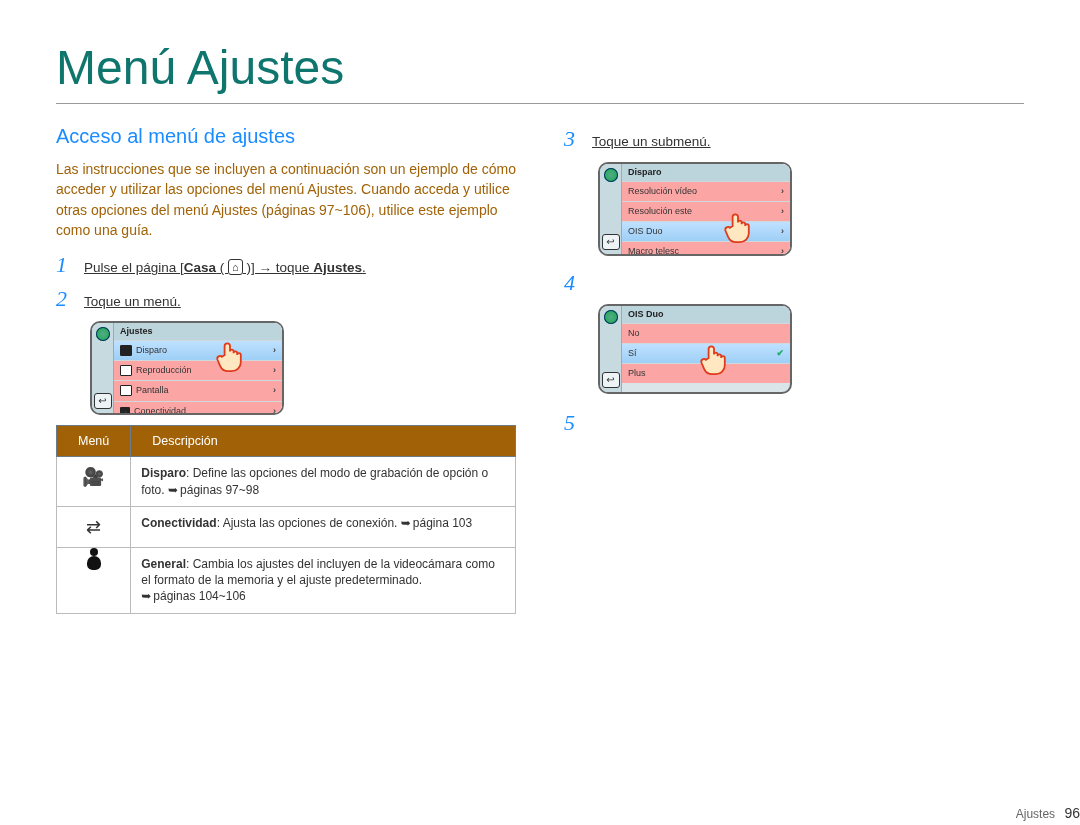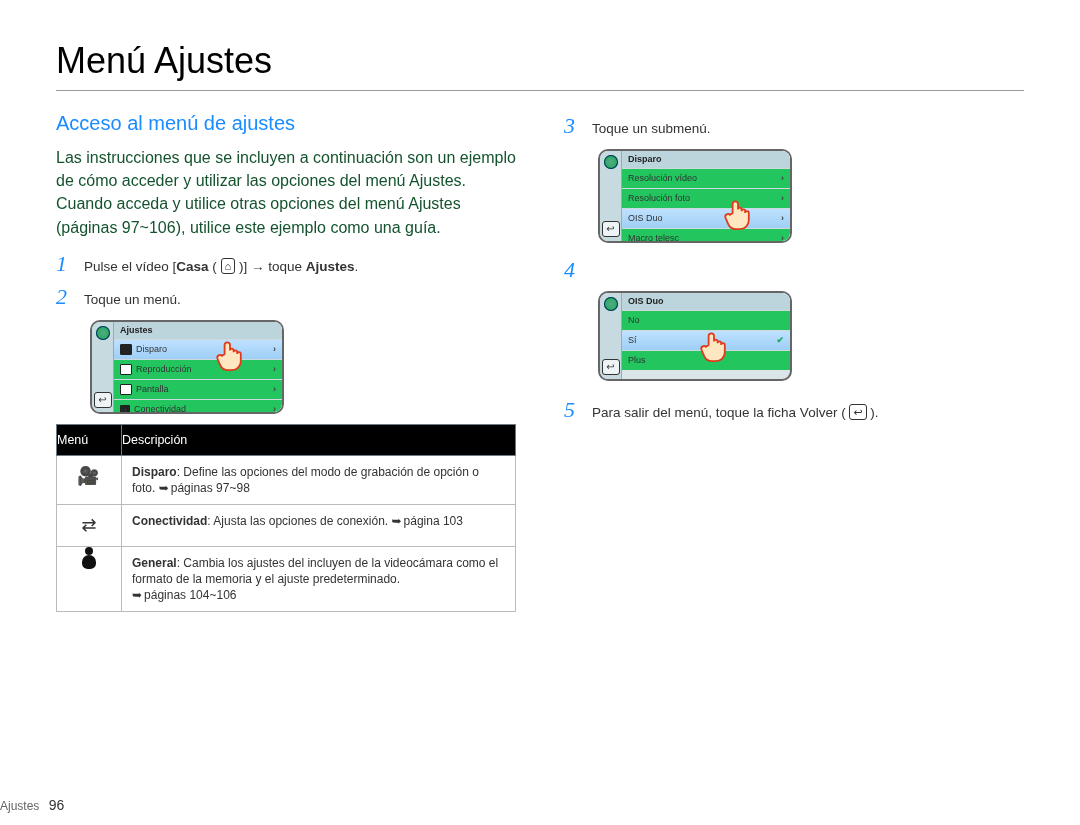--- a/index.html
+++ b/index.html
@@ -10,24 +10,24 @@
     color: #222;
   }
   .page {
     width: 1080px;
     height: 825px;
     box-sizing: border-box;
     padding: 40px 56px 20px 56px;
     position: relative;
   }
   .title {
-    font-size: 36px;
+    font-size: 48px;
     font-weight: 400;
     margin: 0 0 8px 0;
-    color: #000000;
+    color: #0f766e;
   }
   hr.rule {
     border: none;
     border-top: 1px solid #999;
     margin: 6px 0 18px 0;
   }
   .cols {
     display: flex;
     gap: 48px;
   }
@@ -38,39 +38,39 @@
     color: #333;
   }
   .section-head {
     color: #1a8cff;
     font-size: 20px;
     font-weight: 400;
     margin: 0 0 8px 0;
   }
   .intro-text {
     margin-bottom: 14px;
-    font-size: 16px;
-    color: #14532d;
+    font-size: 14px;
+    color: #a16207;
   }
   .step {
     display: flex;
     align-items: flex-start;
     gap: 10px;
     margin: 6px 0 10px 0;
   }
   .step-num {
     color: #1a8cff;
     font-size: 22px;
     font-style: italic;
     font-family: Georgia, 'Times New Roman', serif;
     line-height: 1;
     width: 18px;
     flex: none;
   }
-  .step-text { padding-top: 4px; font-size: 13.5px; }
+  .step-text { padding-top: 4px; font-size: 13.5px; text-decoration: underline; }
   .step-text b { font-weight: bold; }
   .bullet-line {
     margin: 4px 0 10px 28px;
     font-size: 13px;
   }
 
   
   .mock-shell {
     width: 190px;
     border: 2px solid #666;
@@ -119,21 +119,21 @@
     font-weight: bold;
     padding: 2px 6px;
     color: #222;
   }
   .mock-row {
     display: flex;
     justify-content: space-between;
     align-items: center;
     padding: 3px 6px;
     border-top: 1px solid #cfd8da;
-    background: #22c55e;
+    background: #fca5a5;
   }
   .mock-row.sel {
     background: linear-gradient(#bfe1ff, #9ecff6);
   }
   .mock-row .name { display: flex; align-items: center; gap: 4px; }
   .chev { color: #444; font-weight: bold; }
   .check { color: #2a6; font-weight: bold; }
   .mini-icon {
     width: 10px; height: 9px;
     display: inline-block;
@@ -153,25 +153,25 @@
   .tap-hand svg { width: 36px; height: 36px; }
 
   
   table.desc {
     border-collapse: collapse;
     width: 100%;
     margin-top: 10px;
     font-size: 12px;
   }
   table.desc th {
-    background: #000000;
+    background: #a16207;
     color: #fff;
     font-weight: normal;
     text-align: left;
-    padding: 6px 0;
+    padding: 6px 21px;
     border: 1px solid #6b7a87;
     font-size: 12.5px;
   }
   table.desc td {
     border: 1px solid #bbb;
     padding: 8px 10px;
     vertical-align: top;
     line-height: 1.35;
   }
   table.desc td.icon-cell {
@@ -190,23 +190,23 @@
     border-radius: 3px;
     padding: 0 3px;
     font-size: 11px;
     line-height: 14px;
     vertical-align: 1px;
     background: #fff;
   }
 
   .footer {
     position: absolute;
-    bottom: 12px;
+    bottom: 4px;
     left: 0; right: 0;
-    text-align: left;
+    text-align: right;
     font-size: 12px;
     color: #666;
   }
   .footer .pgnum { color: #333; font-size: 14px; margin-left: 6px; }
 </style>
 </head>
 <body>
 
 <div class="page">
   <h1 class="title">Menú Ajustes</h1>
@@ -214,21 +214,21 @@
 
   <div class="cols">
 
     <div class="col">
       <h2 class="section-head">Acceso al menú de ajustes</h2>
       <div class="intro-text">Las instrucciones que se incluyen a continuación son un ejemplo de cómo acceder y utilizar las opciones del menú Ajustes. Cuando acceda y utilice otras opciones del menú Ajustes (páginas 97~106), utilice este ejemplo como una guía.</div>
 
       <div class="step">
         <div class="step-num">1</div>
         <div class="step-text">
-          <span>Pulse el vídeo [</span><b>Casa</b><span> ( </span><span class="key-icon">⌂</span><span> )] → toque </span><b>Ajustes</b><span>.</span>
+          <span>Pulse el página [</span><b>Casa</b><span> ( </span><span class="key-icon">⌂</span><span> )] → toque </span><b>Ajustes</b><span>.</span>
         </div>
       </div>
 
       <div class="step">
         <div class="step-num">2</div>
         <div class="step-text">Toque un menú.</div>
       </div>
 
       <div class="mock-shell" style="height:90px;">
         <div class="mock-side">
@@ -309,21 +309,21 @@
           <div class="gear-dot"></div>
           <div class="back-btn">↩</div>
         </div>
         <div class="mock-list">
           <div class="mock-title">Disparo</div>
           <div class="mock-row">
               <span class="name">Resolución vídeo</span>
               <span class="chev">›</span>
             </div>
           <div class="mock-row">
-              <span class="name">Resolución foto</span>
+              <span class="name">Resolución este</span>
               <span class="chev">›</span>
             </div>
           <div class="mock-row sel">
               <span class="name">OIS Duo</span>
               <span class="chev">›</span>
             </div>
           <div class="mock-row">
               <span class="name">Macro telesc</span>
               <span class="chev">›</span>
             </div>
@@ -361,23 +361,20 @@
         </div>
         <div class="tap-hand" style="left:96px; top:34px;">
           <svg viewBox="0 0 40 40">
               <path d="M14 20 l0 -10 a3 3 0 0 1 6 0 l0 6 a2 2 0 0 1 4 0 l0 2 a2 2 0 0 1 4 0 l0 2 a2 2 0 0 1 4 0 l0 8 a10 10 0 0 1 -10 10 l-4 0 a10 10 0 0 1 -9 -6 l-3 -7 a3 3 0 0 1 5 -3 z" fill="#ffe7c2" stroke="#e03a1a" stroke-width="2"></path>
             </svg>
         </div>
       </div>
 
       <div class="step" style="margin-top:18px;">
         <div class="step-num">5</div>
-        <div class="step-text">
-          <span>Para salir del menú, toque la ficha Volver ( </span><span class="key-icon">↩</span><span> ).</span>
-        </div>
       </div>
     </div>
   </div>
 
   <div class="footer">
     <span>Ajustes</span>
     <span class="pgnum">96</span>
   </div>
 </div>
 

